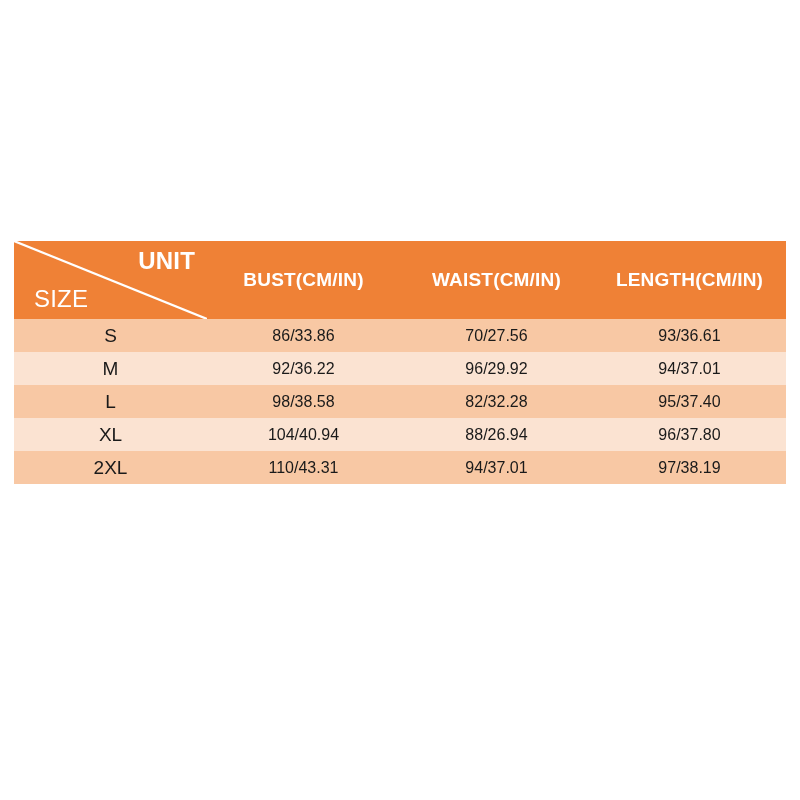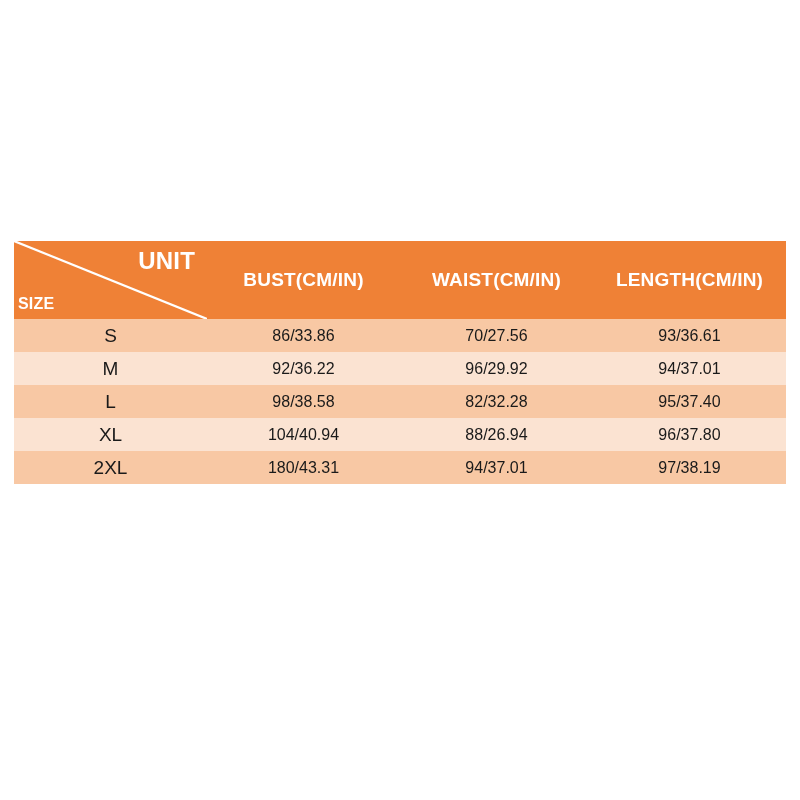--- a/index.html
+++ b/index.html
@@ -65,24 +65,24 @@
   .corner-unit {
     position: absolute;
     right: 12px;
     top: 6px;
     font-size: 24px;
     font-weight: bold;
     color: #ffffff;
   }
   .corner-size {
     position: absolute;
-    left: 4px;
+    left: 20px;
     bottom: 6px;
-    font-size: 16px;
-    font-weight: bold;
+    font-size: 24px;
+    font-weight: normal;
     color: #ffffff;
   }
   
   tr.body-row td {
     height: 33px;
     font-size: 16px;
     color: #1a1a1a;
   }
   tr.row-odd td {
     background: #f8c8a4;
@@ -137,20 +137,20 @@
           <td>95/37.40</td>
         </tr>
         <tr class="body-row row-even">
           <td class="size-cell">XL</td>
           <td>104/40.94</td>
           <td>88/26.94</td>
           <td>96/37.80</td>
         </tr>
         <tr class="body-row row-odd">
           <td class="size-cell">2XL</td>
-          <td>180/43.31</td>
+          <td>110/43.31</td>
           <td>94/37.01</td>
           <td>97/38.19</td>
         </tr>
       </tbody>
     </table>
   </div>
 </div>
 
 </body></html>

